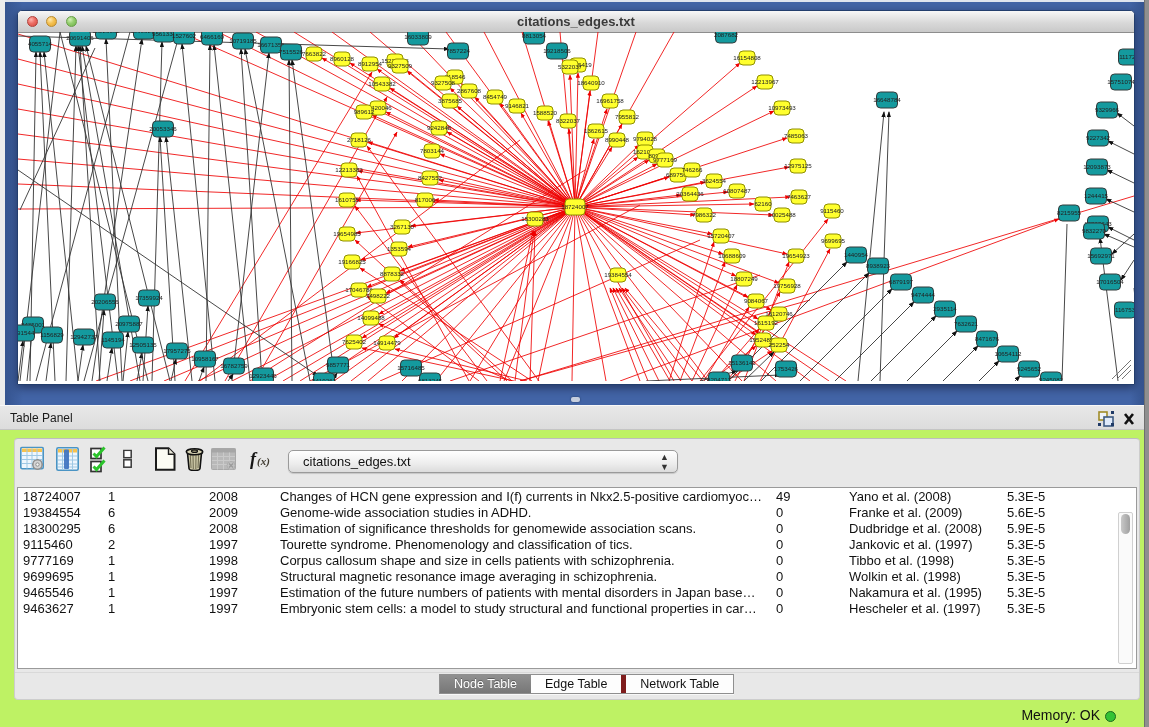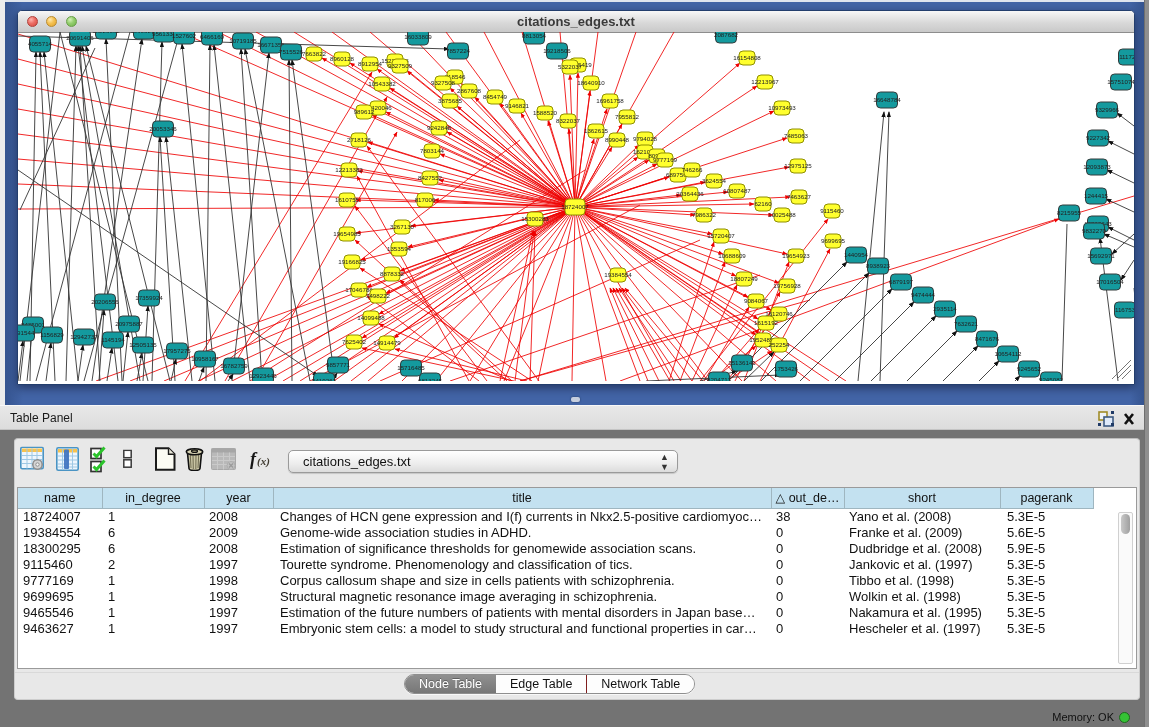--- a/index.html
+++ b/index.html
@@ -8,40 +8,40 @@
 #topline{position:absolute;left:0;top:0;width:100%;height:2px;background:#dfe4ee}
 #leftstrip{position:absolute;left:0;top:0;width:5px;height:405px;background:#ececec}
 #rightstrip{position:absolute;right:0;top:0;width:5px;height:727px;background:#8f8f8f;border-left:1px solid #6f6f6f}
 #win{position:absolute;left:17px;top:10px;width:1118px;height:375px;background:#fff;border:1px solid #233e6d;border-radius:5px 5px 0 0;box-shadow:0 3px 10px rgba(0,0,20,.45)}
 #titlebar{position:absolute;left:0;top:0;width:100%;height:22px;border-radius:4px 4px 0 0;background:linear-gradient(#f7f7f7,#d9d9d9 55%,#c9c9c9);border-bottom:1px solid #8d8d8d}
 #titlebar .t{text-align:center;font-size:13px;font-weight:bold;color:#3a3a3a;line-height:21px}
 .tl{position:absolute;top:5px;width:11px;height:11px;border-radius:50%;}
 .tl.r{left:9px;background:radial-gradient(circle at 35% 30%,#ffb3ad,#ec6e65 45%,#d5463c);border:1px solid #b0403a}
 .tl.y{left:28px;background:radial-gradient(circle at 35% 30%,#ffe9b0,#f5c151 45%,#dfa32f);border:1px solid #ba8b2e}
 .tl.g{left:48px;background:radial-gradient(circle at 35% 30%,#d3f0b8,#93ce6d 45%,#6fb04a);border:1px solid #679e47}
-#tpanel{position:absolute;left:0;top:405px;width:1144px;height:322px;background:#737373}
+#tpanel{position:absolute;left:0;top:405px;width:1144px;height:322px;background:#bef264}
 #tphead{position:absolute;left:0;top:0;width:100%;height:25px;background:linear-gradient(#e8e8e8,#dcdcdc);border-top:1px solid #f8f8f8;border-bottom:1px solid #c4c4c4}
 #tphead .txt{position:absolute;left:10px;top:5px;font-size:12px;color:#1a1a1a}
 #tbar{position:absolute;left:0;top:37px;height:38px;width:280px}
 #tbar .ic{position:absolute;top:50%;transform:translateY(-50%)}
 #dd{position:absolute;left:288px;top:45px;width:390px;height:23px;border:1px solid #9a9a9a;border-radius:5px;background:linear-gradient(#fff,#ededed 60%,#dcdcdc);box-shadow:0 1px 1px rgba(0,0,0,.15);font-size:13px;color:#111;line-height:21px;padding-left:14px}
 #dd .ar{position:absolute;right:8px;top:1px;font-size:9px;color:#333;line-height:10px}
 #tablebox{position:absolute;left:17px;top:82px;width:1120px;height:182px;background:#fff;border:1px solid #9a9a9a;overflow:hidden}
 table{border-collapse:collapse;table-layout:fixed;width:1075px;font-size:13px}
 th{background:#c3e1f0;border:1px solid #9fb6c0;border-top:none;font-weight:normal;height:20px;padding:0;font-size:12.5px;color:#111}
 th:first-child{border-left:none}
 td{height:16px;padding:0 0 0 5px;color:#111;white-space:nowrap;overflow:hidden}td.c4{text-overflow:ellipsis}
 .c1{width:84px}.c2{width:102px}.c3{width:69px}.c4{width:498px}.c5{width:73px}.c6{width:156px}.c7{width:93px}td.c2{padding-left:6px}td.c4{padding-left:7px}td.c7{padding-left:7px}
 #vsb{position:absolute;right:3px;top:24px;width:15px;height:152px;background:#fafafa;border:1px solid #d0d0d0;border-radius:2px}
 #vsb .th{position:absolute;left:2px;top:1px;width:9px;height:20px;background:linear-gradient(90deg,#c8c8c8,#9f9f9f);border-radius:5px}
-#tabs{position:absolute;left:404px;top:269px;height:20px;display:flex;border:1px solid #8f8f8f;border-radius:10px;overflow:hidden;box-shadow:0 1px 0 rgba(255,255,255,.7)}
+#tabs{position:absolute;left:439px;top:269px;height:20px;display:flex;border:1px solid #8f8f8f;border-radius:0;overflow:hidden;box-shadow:0 1px 0 rgba(255,255,255,.7)}
 #tabs .tab{font-size:12.5px;line-height:19px;padding:0 14px;background:#fdfdfd;color:#111}
 #tabs .tab.sel{background:linear-gradient(#909090,#777777);color:#fff;text-shadow:0 -1px 0 rgba(0,0,0,.3)}
-#tabs .tab.mid{border-right:1px solid #7f1d1d}
-#mem{position:absolute;right:14px;bottom:4px;font-size:11px;color:#111}
+#tabs .tab.mid{border-right:5px solid #7f1d1d}
+#mem{position:absolute;right:28px;bottom:4px;font-size:14px;color:#111}
 #mem .dot{display:inline-block;width:11px;height:11px;border-radius:50%;background:#35c335;border:1.5px solid #1d691d;vertical-align:-2px;margin-left:5px}
 #tpicons{position:absolute;right:6px;top:5px}
 #pbox{position:absolute;left:14px;top:33px;width:1126px;height:262px;border:1px solid #cdcdcd;border-top:1px solid #bdbdbd;border-radius:4px;background:#e8e8e8}
 #bstrip{position:absolute;left:15px;top:267px;width:1124px;height:28px;border-top:1px solid #d9d9d9}
 </style></head>
 <body>
 <div id="app">
  <div id="topline"></div>
  <div id="desktop"></div>
  <div id="leftstrip"></div>
@@ -632,35 +632,26 @@
 </svg></span>
      <span class="ic" style="left:250px"><svg width="22" height="20" viewBox="0 0 22 20">
 <text x="0" y="16" font-family="Liberation Serif, serif" font-style="italic" font-weight="bold" font-size="18" fill="#151515">f</text>
 <text x="7" y="15.5" font-family="Liberation Serif, serif" font-style="italic" font-weight="bold" font-size="11" fill="#3f3a30">(x)</text>
 </svg></span>
    </div>
    <div id="dd">citations_edges.txt<span class="ar">▲<br>▼</span></div>
    <div id="tablebox">
      <table>
        <tbody>
-            <tr>
-              <th class="c1">name</th>
-              <th class="c2">in_degree</th>
-              <th class="c3">year</th>
-              <th class="c4">title</th>
-              <th class="c5">△ out_de…</th>
-              <th class="c6">short</th>
-              <th class="c7">pagerank</th>
-            </tr>
        <tr>
               <td class="c1">18724007</td>
               <td class="c2">1</td>
               <td class="c3">2008</td>
               <td class="c4">Changes of HCN gene expression and I(f) currents in Nkx2.5-positive cardiomyoc…</td>
-              <td class="c5">38</td>
+              <td class="c5">49</td>
               <td class="c6">Yano et al. (2008)</td>
               <td class="c7">5.3E-5</td>
             </tr>
             <tr>
               <td class="c1">19384554</td>
               <td class="c2">6</td>
               <td class="c3">2009</td>
               <td class="c4">Genome-wide association studies in ADHD.</td>
               <td class="c5">0</td>
               <td class="c6">Franke et al. (2009)</td>

